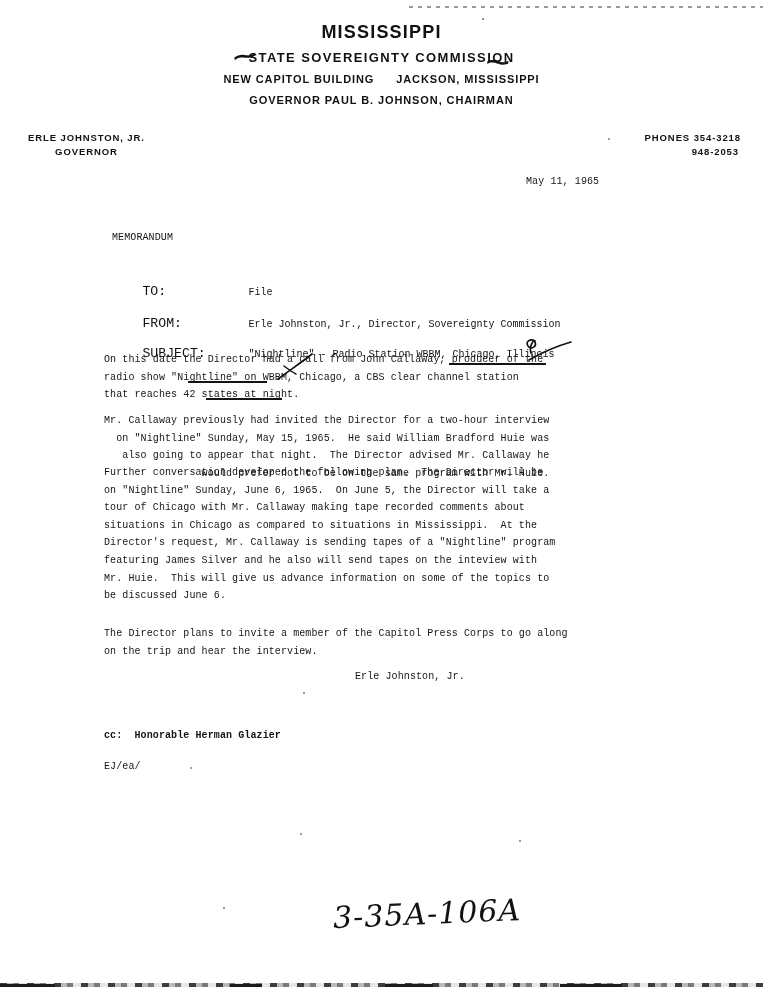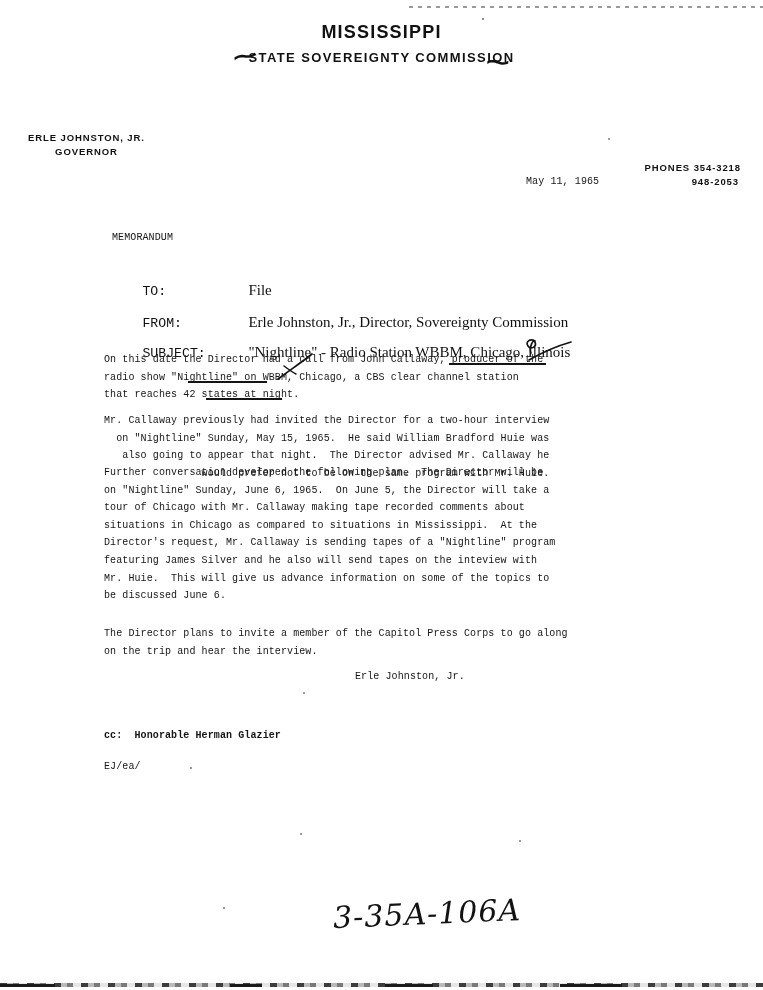--- a/index.html
+++ b/index.html
@@ -130,21 +130,20 @@
   .phones-block {
     position: absolute;
     right: 22px;
     top: 131px;
     font-family: "Liberation Sans", sans-serif;
     font-size: 9.5px;
     font-weight: bold;
     letter-spacing: .9px;
     line-height: 1.5;
     text-align: right;
-    margin-top: 30px;
   }
   .phones-block .second { padding-right: 2px; }
 
   
   .typed {
     position: absolute;
     font-family: "Liberation Mono", "DejaVu Sans Mono", monospace;
     font-size: 10px;
     line-height: 17.6px;
     color: #151515;
@@ -155,22 +154,22 @@
   .memo-title { left: 104px; top: 229px; padding-left: 8px; }
 
   .field-row { position: absolute; left: 104px; white-space: pre; }
   .field-row .label {
     display: inline-block;
     width: 106px;
     font-family: "Liberation Mono", "DejaVu Sans Mono", monospace;
     font-size: 13.2px;
   }
   .field-row .value {
-    font-family: Liberation Serif, serif;
-    font-size: 15px;
+    font-family: Liberation Mono, monospace;
+    font-size: 10px;
   }
   .row-to { top: 264px; }
   .row-from { top: 296px; }
   .row-subject { top: 326px; }
 
   .para { left: 104px; }
   .p1 { top: 351px; }
   .p2 { top: 412px; text-align: right; }
   .p3 { top: 464px; }
   .p4 { top: 625px; }
@@ -215,20 +214,22 @@
 <div id="page">
 
   <div class="scan-top-dashes"></div>
   <div class="scan-top-speck"></div>
 
   <div class="letterhead">
     <div class="swash swash-left">∼</div>
     <div class="swash swash-right">∼</div>
     <div class="lh-line1">MISSISSIPPI</div>
     <div class="lh-line2">STATE SOVEREIGNTY COMMISSION</div>
+    <div class="lh-line3"><span>NEW CAPITOL BUILDING</span><span class="gap"></span><span>JACKSON, MISSISSIPPI</span></div>
+    <div class="lh-line4">GOVERNOR PAUL B. JOHNSON, CHAIRMAN</div>
   </div>
 
   <div class="officer-block">
     <div>ERLE JOHNSTON, JR.</div>
     <div>GOVERNOR</div>
   </div>
 
   <div class="phones-block">
     <div>PHONES 354-3218</div>
     <div class="second">948-2053</div>

